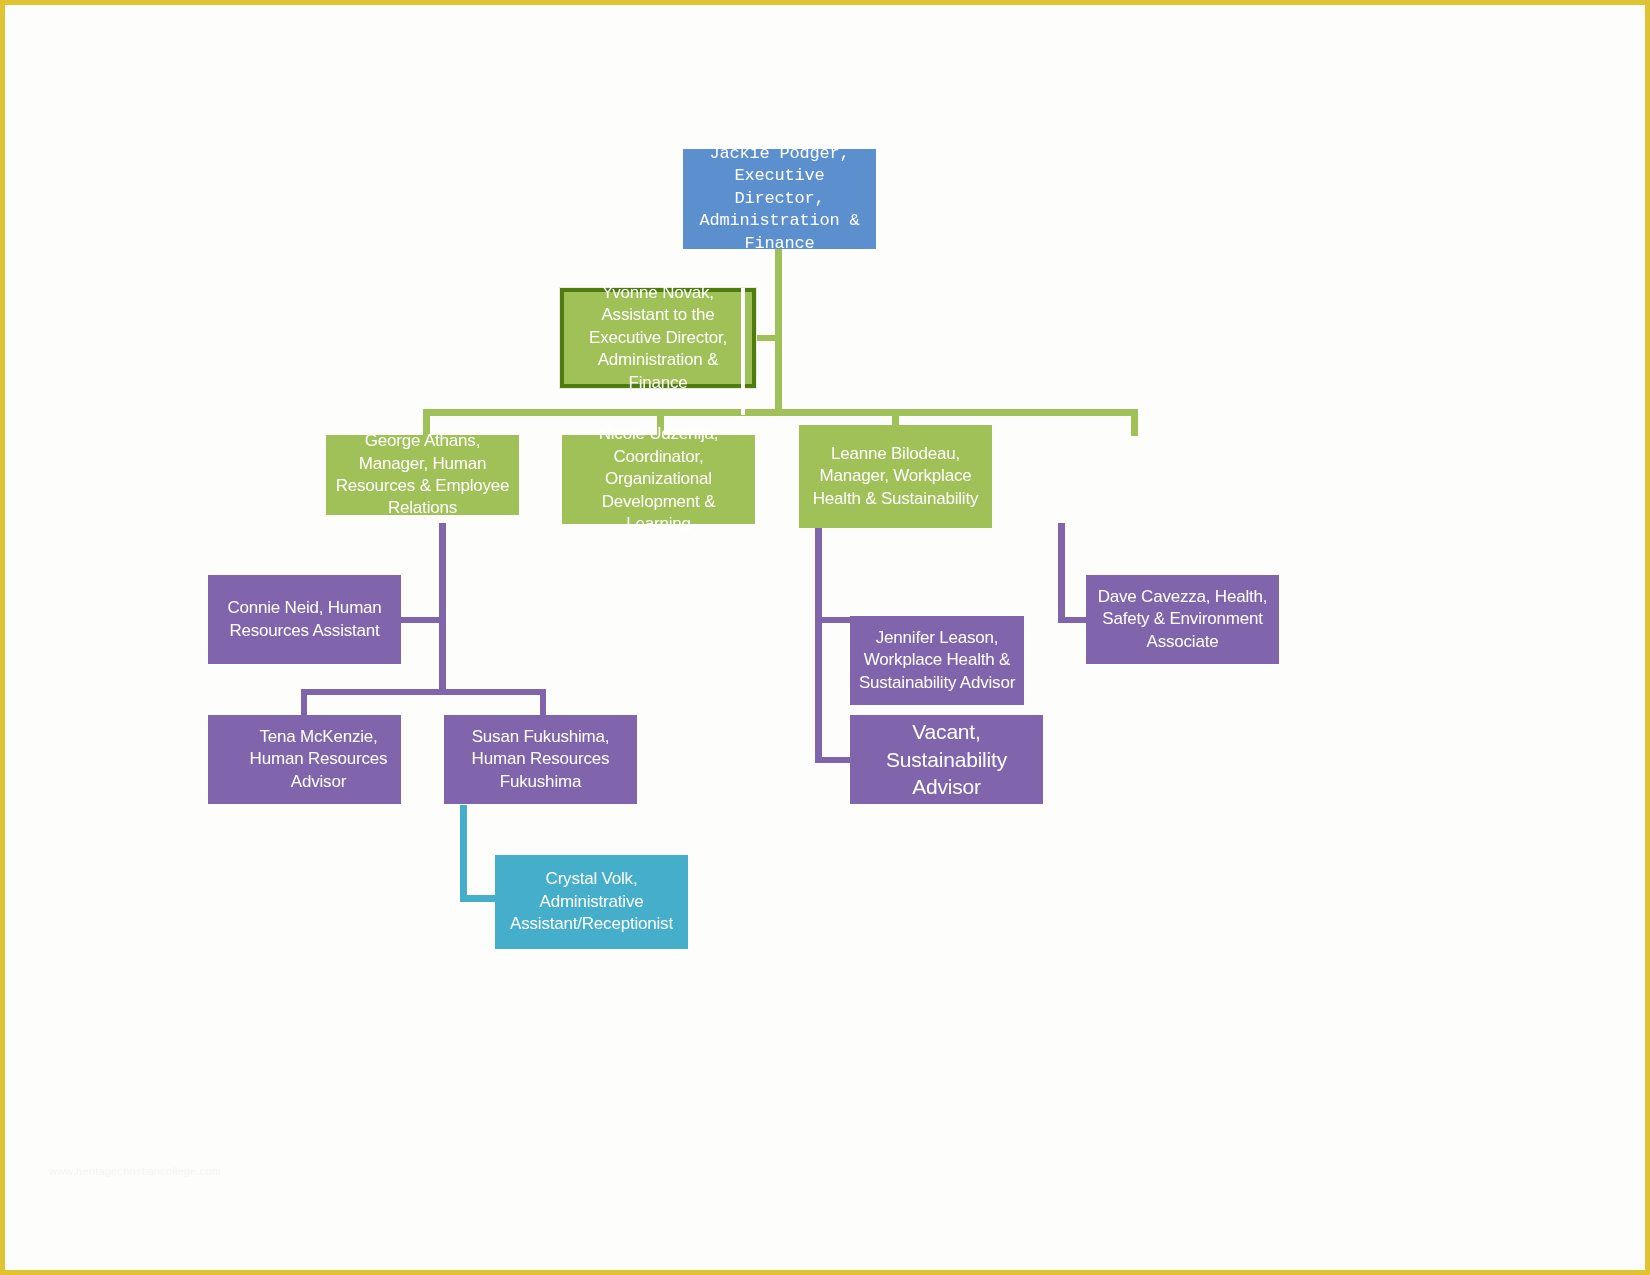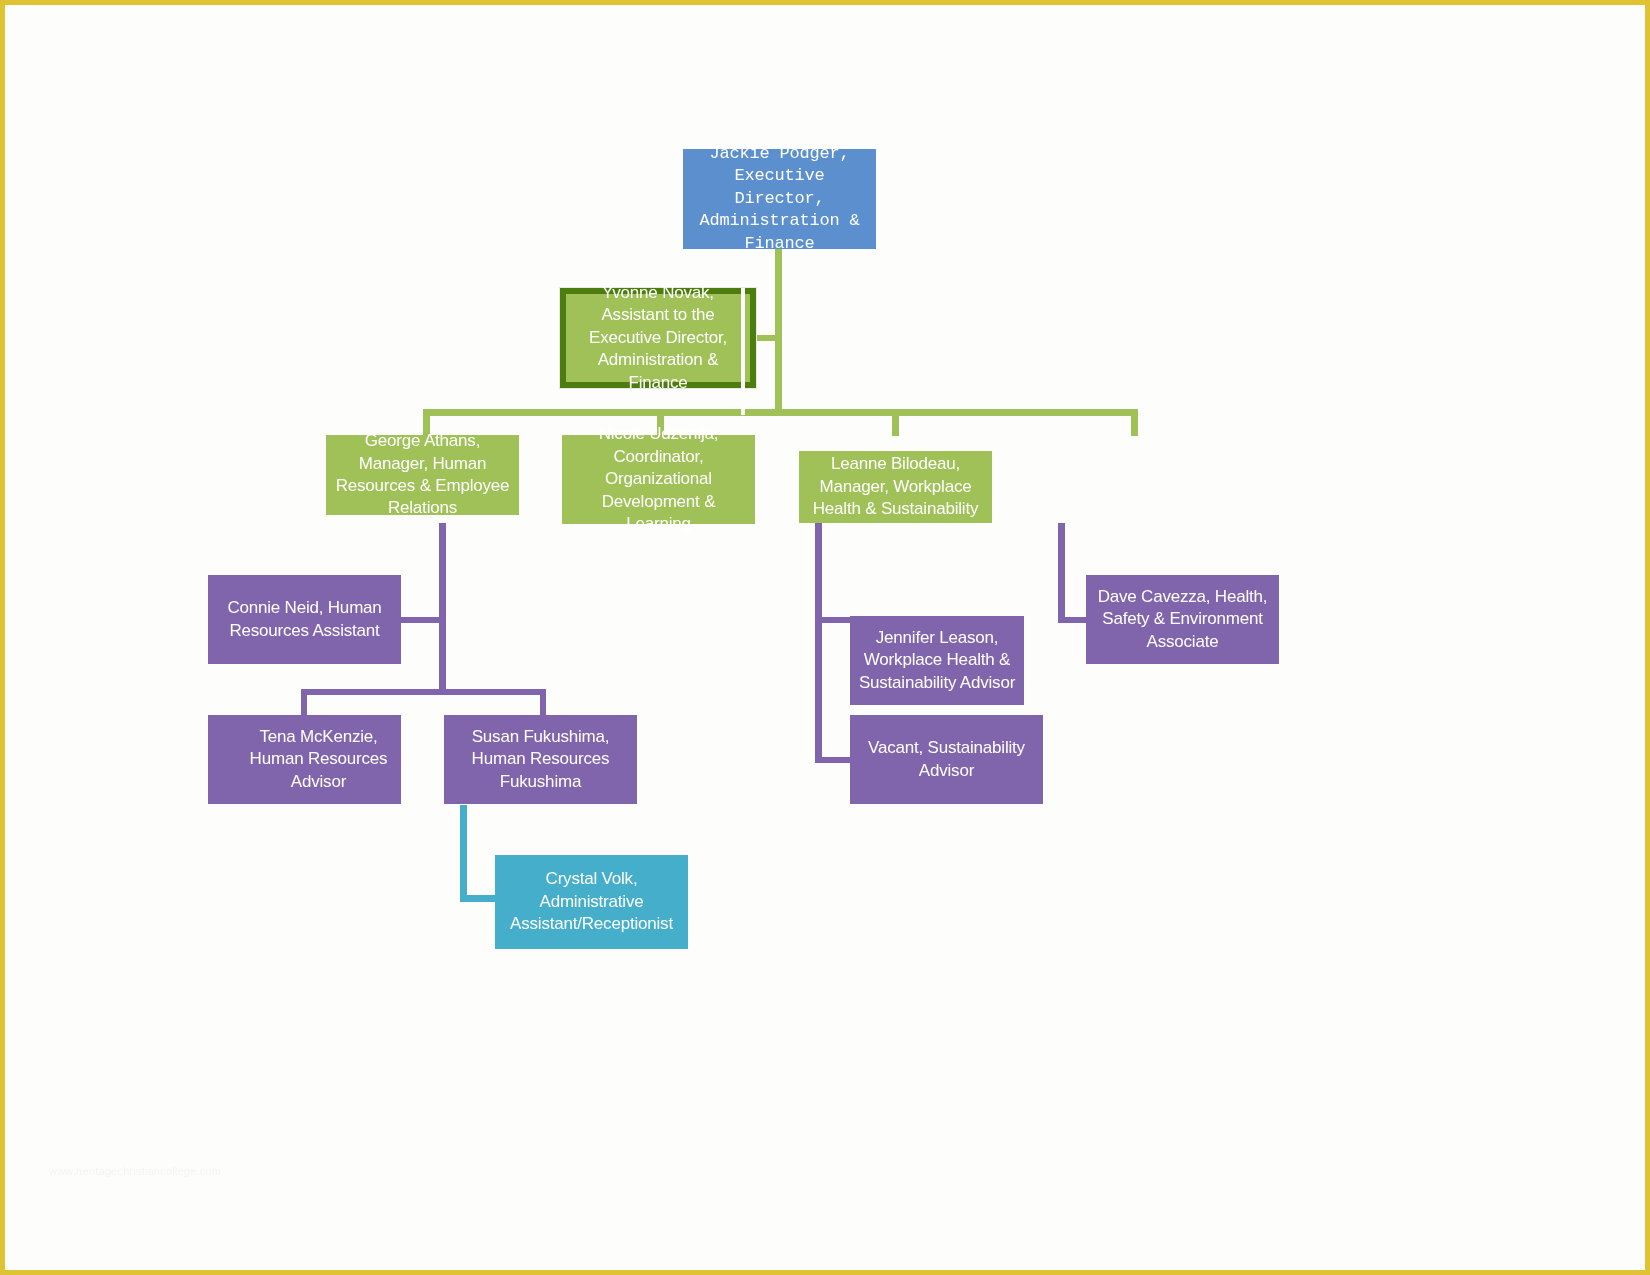--- a/index.html
+++ b/index.html
@@ -43,21 +43,21 @@
     display: block;
     width: 100%;
   }
   .node.blue   { background: #5b8fce; font-family: Liberation Mono, monospace; }
   .node.green  { background: #9fc158; }
   .node.purple { background: #8165ac; }
   .node.teal   { background: #45afcb; }
 
   .node.assistant {
     background: #9fc158;
-    border: 6px solid #4d7c0f;
+    border: 4px solid #4d7c0f;
     box-shadow: 0 0 0 1px #e8e8e6;
   }
 
   .conn {
     position: absolute;
     z-index: 2;
   }
   .conn.green  { background: #9fc158; }
   .conn.purple { background: #8165ac; }
   .conn.teal   { background: #45afcb; }
@@ -119,21 +119,21 @@
     </div>
 
     <div class="node green" style="left:321px; top:430px; width:193px; height:80px; font-size:17px;">
       <span>George Athans, Manager, Human Resources &amp; Employee Relations</span>
     </div>
 
     <div class="node green" style="left:557px; top:430px; width:193px; height:89px; font-size:17px;">
       <span>Nicole Udzenija, Coordinator, Organizational Development &amp; Learning</span>
     </div>
 
-    <div class="node green" style="left:794px; top:446px; width:193px; height:72px; font-size:17px;">
+    <div class="node green" style="left:794px; top:420px; width:193px; height:103px; font-size:17px;">
       <span>Leanne Bilodeau, Manager, Workplace Health &amp; Sustainability</span>
     </div>
 
 
     <div class="node purple" style="left:203px; top:570px; width:193px; height:89px; font-size:17px;">
       <span>Connie Neid, Human Resources Assistant</span>
     </div>
 
     <div class="node purple" style="left:203px; top:710px; width:193px; height:89px; font-size:17px;padding-left:34px;">
       <span>Tena McKenzie, Human Resources Advisor</span>
@@ -144,21 +144,21 @@
     </div>
 
     <div class="node teal" style="left:490px; top:850px; width:193px; height:94px; font-size:17px;">
       <span>Crystal Volk, Administrative Assistant/Receptionist</span>
     </div>
 
     <div class="node purple" style="left:845px; top:570px; width:174px; height:89px; font-size:17px;margin-top:41px;">
       <span>Jennifer Leason, Workplace Health &amp; Sustainability Advisor</span>
     </div>
 
-    <div class="node purple" style="left:845px; top:710px; width:193px; height:89px; font-size:17px;">
+    <div class="node purple" style="left:845px; top:710px; width:193px; height:89px; font-size:21px;">
       <span>Vacant, Sustainability Advisor</span>
     </div>
 
     <div class="node purple" style="left:1081px; top:570px; width:193px; height:89px; font-size:17px;">
       <span>Dave Cavezza, Health, Safety &amp; Environment Associate</span>
     </div>
 
   </div>
 
   <div class="watermark">www.heritagechristiancollege.com</div>

